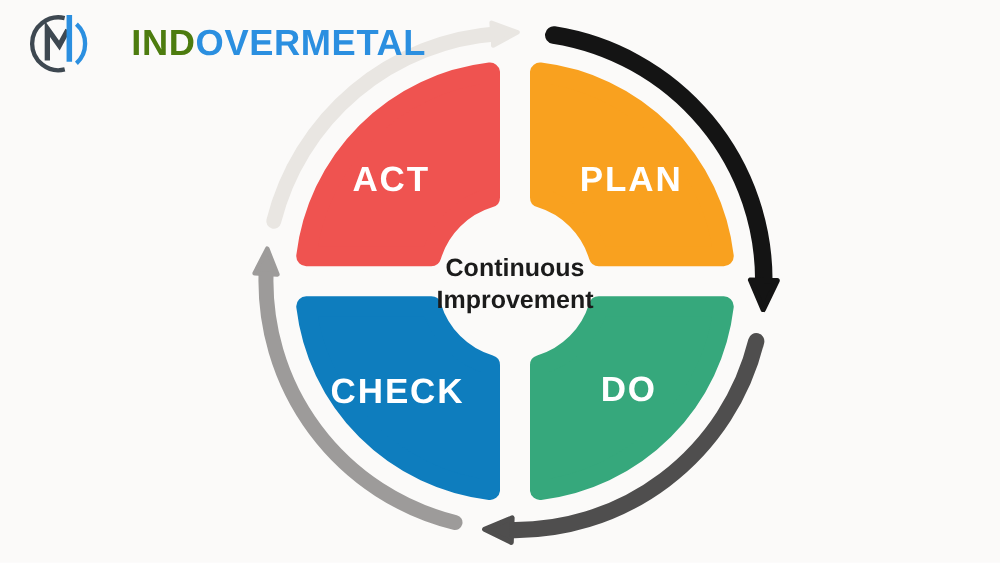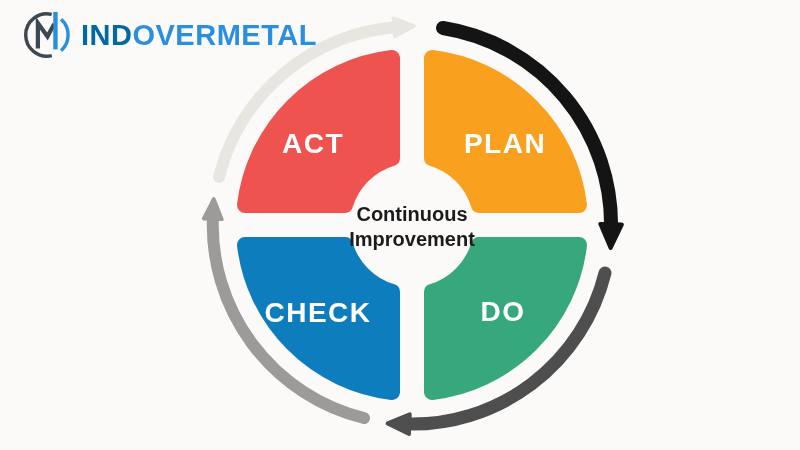--- a/index.html
+++ b/index.html
@@ -31,21 +31,21 @@
     align-items: center;
     gap: 9px;
     z-index: 5;
   }
   .logo-text {
     font-weight: bold;
     font-size: 29px;
     letter-spacing: 0.5px;
     white-space: nowrap;
   }
-  .logo-text .t-dark { color: #0369a1; }
+  .logo-text .t-dark { color: #4d7c0f; margin-left: 24px; }
   .logo-text .t-blue { color: #2B8FE0; }
 </style>
 </head>
 <body>
 
 <div class="stage">
 
   <svg class="diagram-svg" width="800" height="450" viewBox="0 0 800 450">
     <defs>
       <marker id="ah-nw" viewBox="0 0 10 10" refX="2.5" refY="5" markerWidth="2" markerHeight="2" orient="auto">

